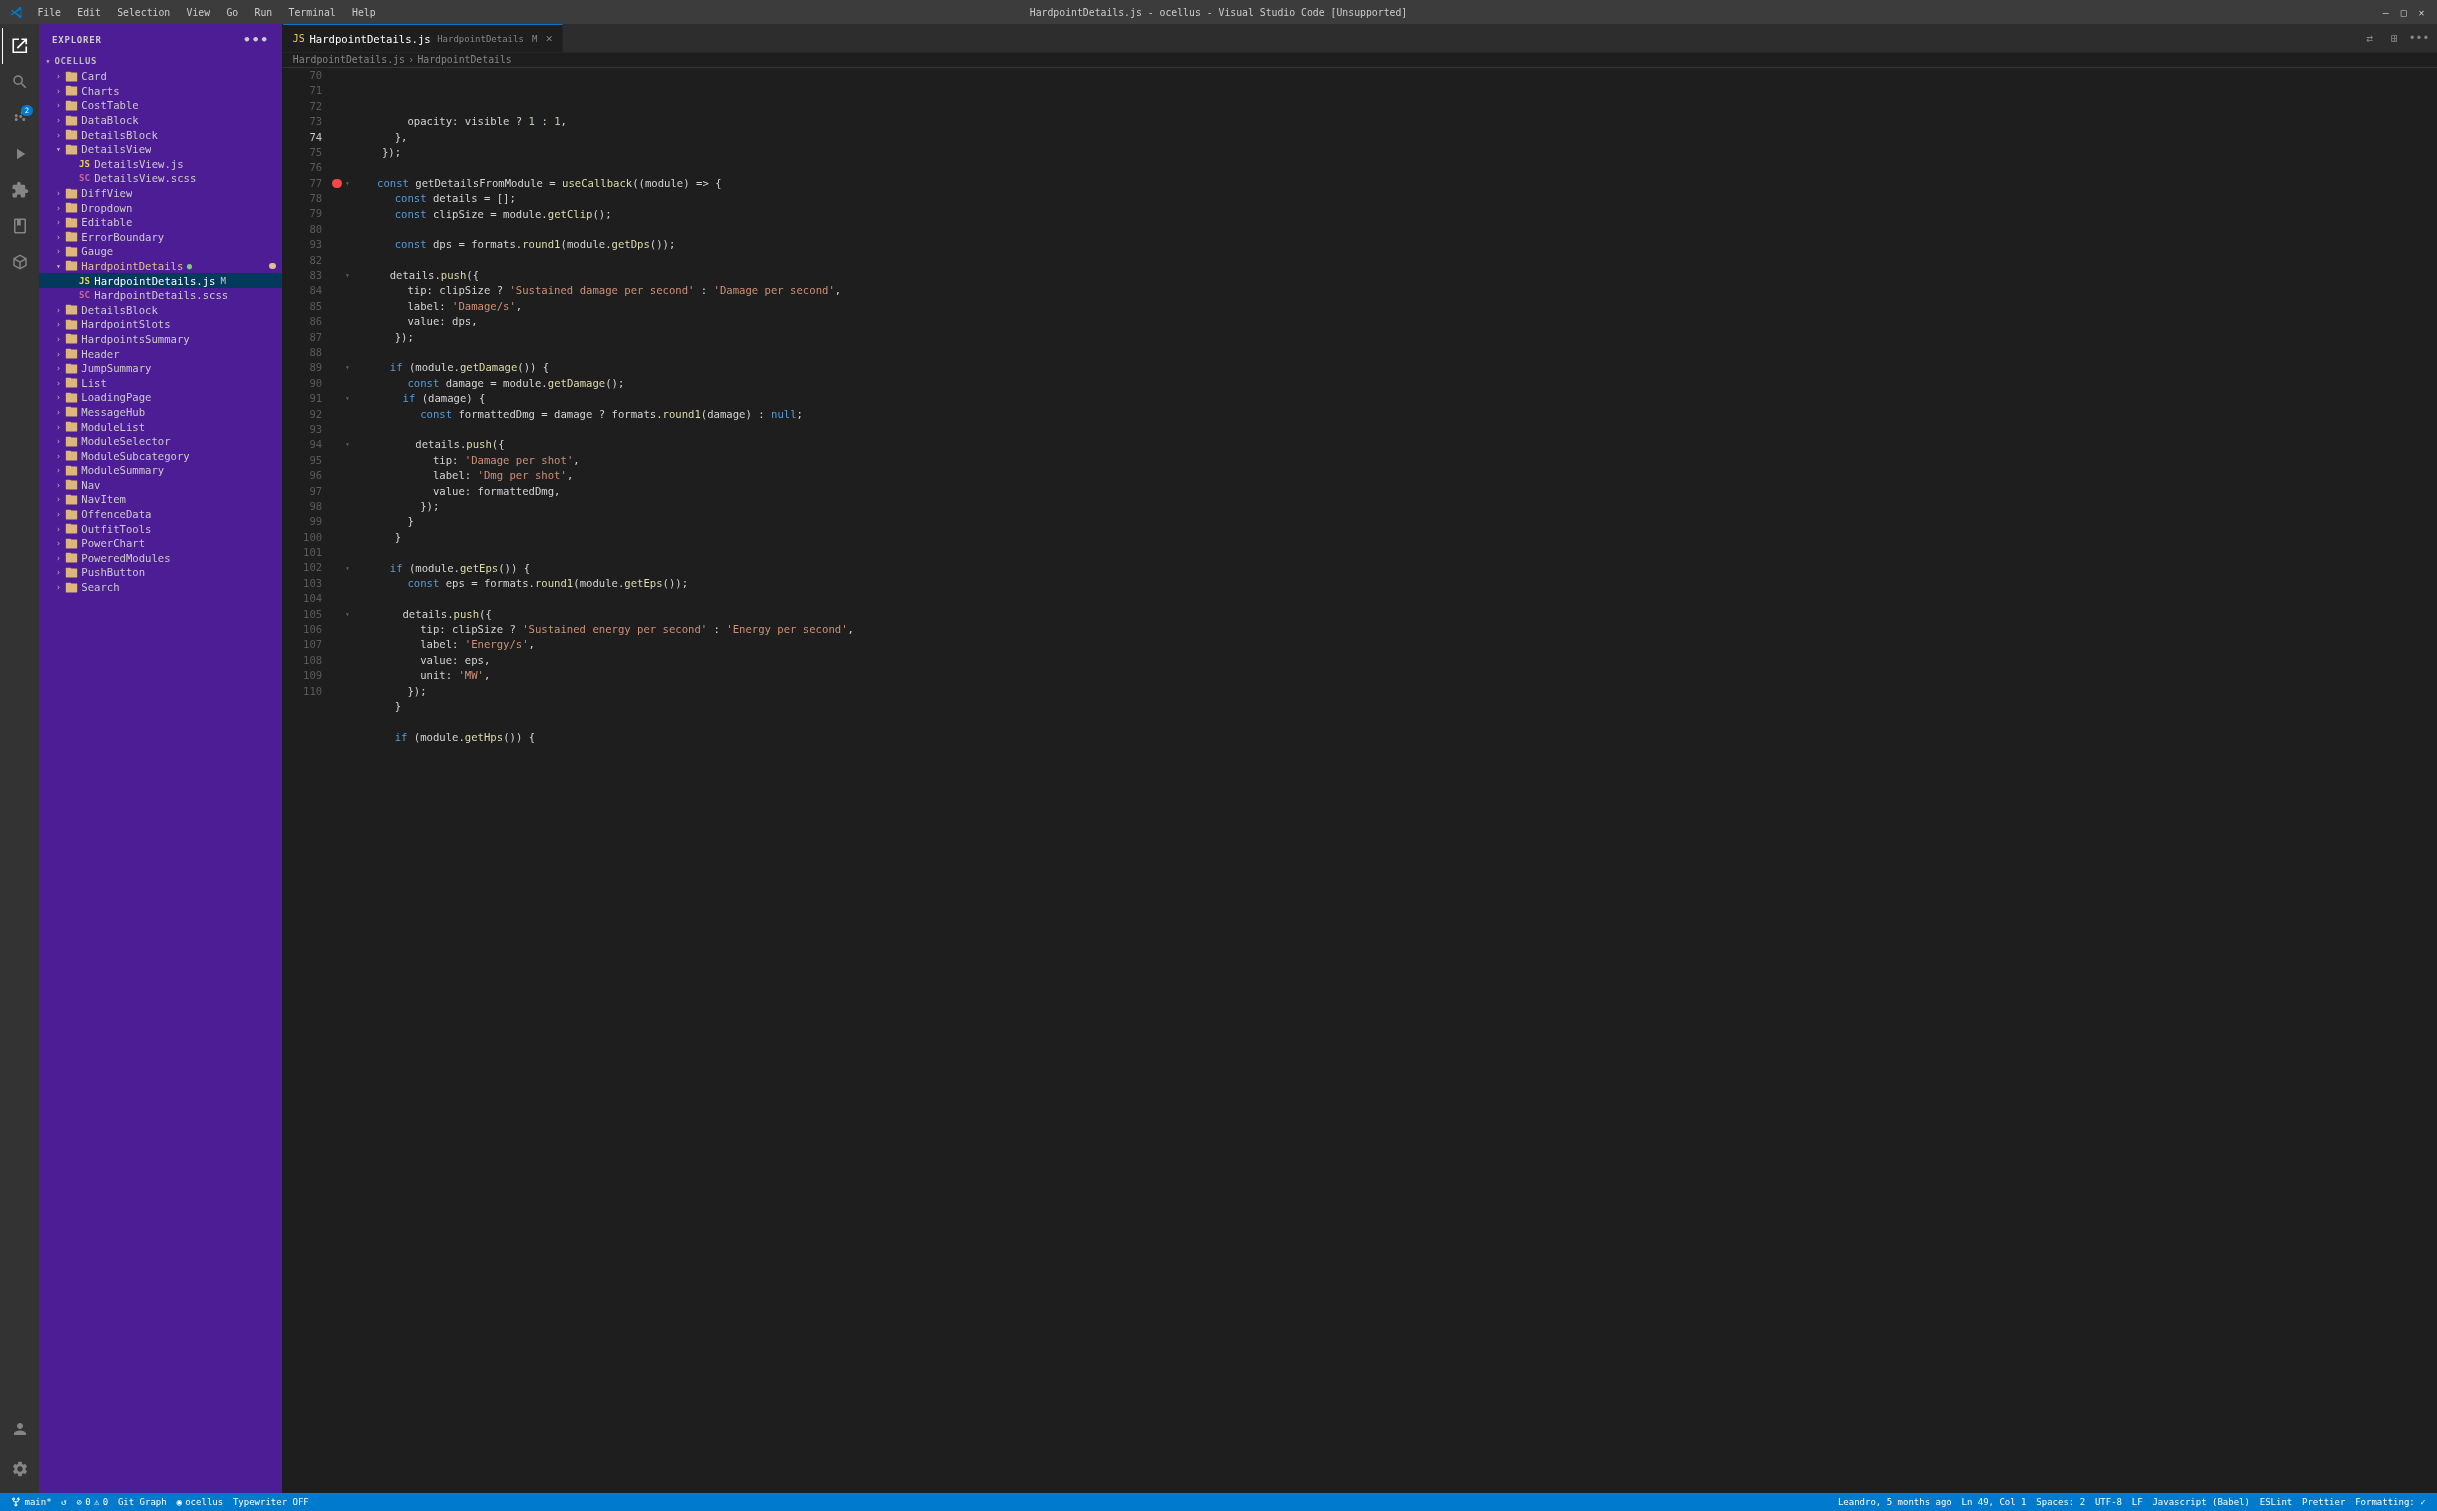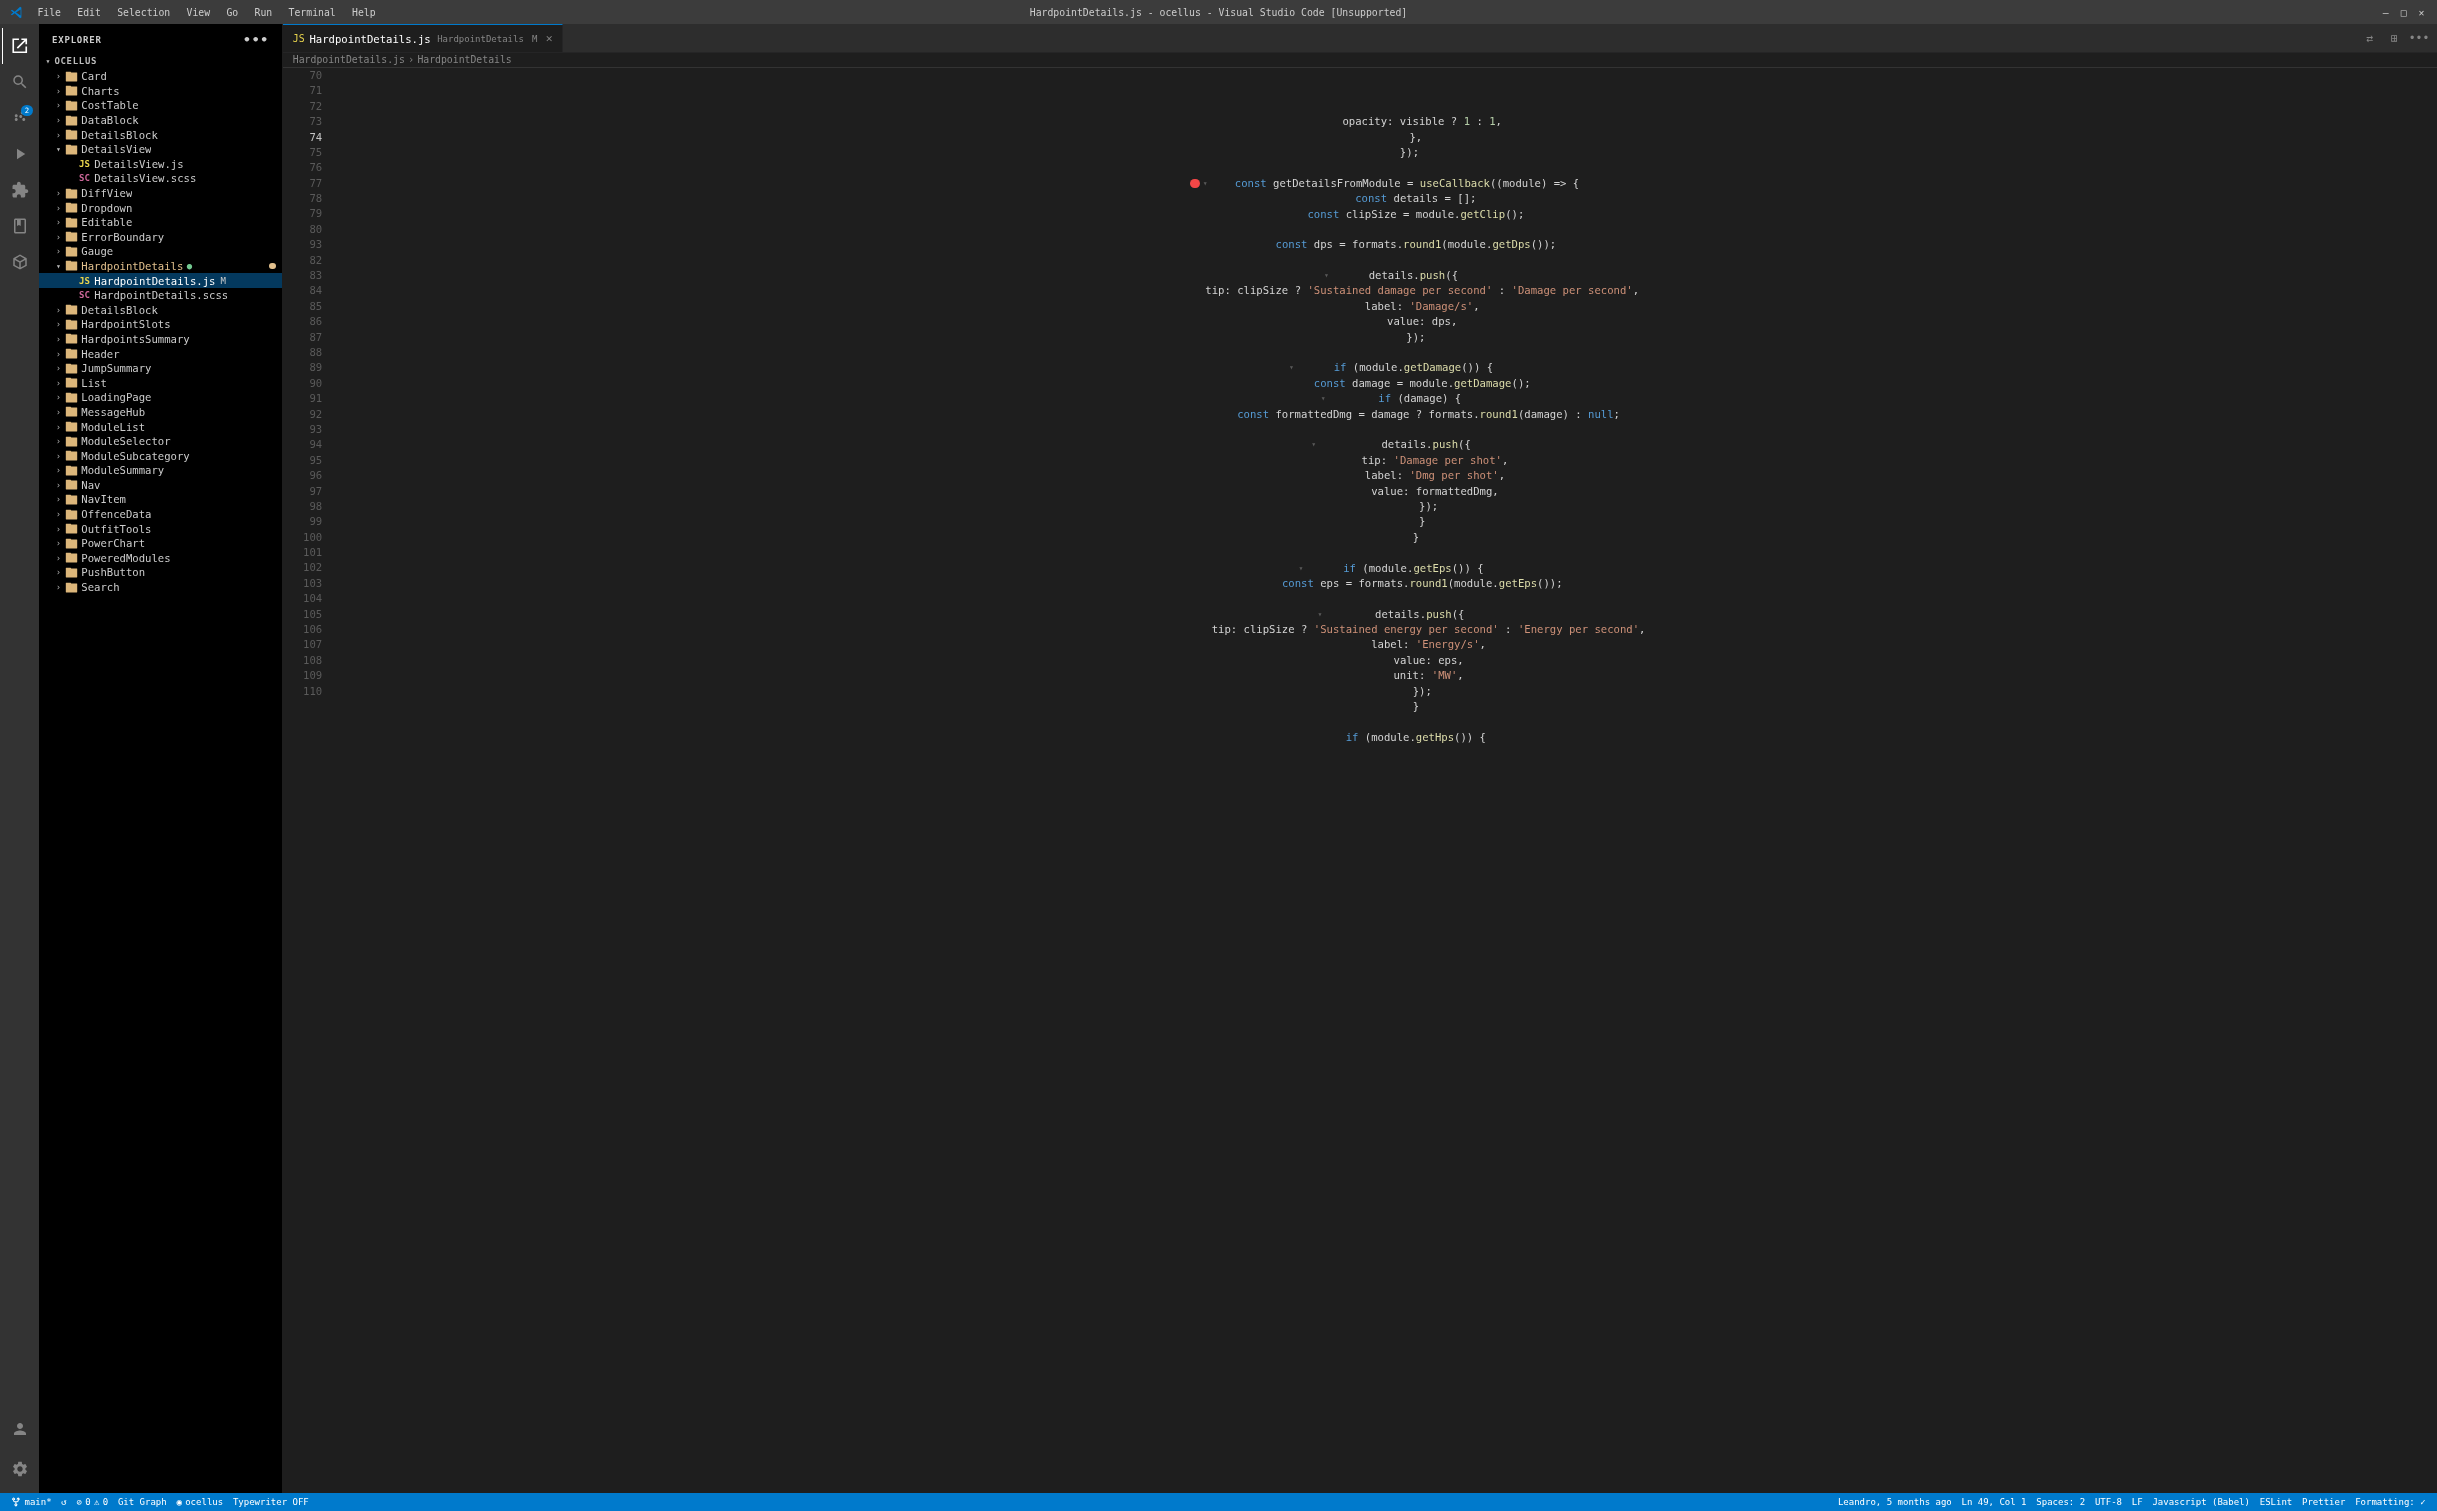--- a/index.html
+++ b/index.html
@@ -113,21 +113,21 @@
       display: flex;
       flex-direction: column;
       align-items: center;
       padding-bottom: 6.5px;
       gap: 3.3px;
     }
 
     
     #sidebar {
       width: 244px;
-      background: #000000;
+      background: #4c1d95;
       display: flex;
       flex-direction: column;
       overflow: hidden;
       flex-shrink: 0;
       border-right: 0.8px solid #1e1e1e;
     }
     #sidebar-header {
       display: flex;
       align-items: center;
       justify-content: space-between;
@@ -286,21 +286,21 @@
     .line-num { height: 15.4px; display: block; }
     .line-num.active { color: #c6c6c6; }
     #code-content {
       flex: 1;
       font-family: Consolas, monospace;
       font-size: 10.6px;
       line-height: 15.4px;
       color: #d4d4d4;
       white-space: pre;
     }
-    .code-line { height: 15.4px; display: flex; align-items: center; justify-content: center; }
+    .code-line { height: 15.4px; display: flex; align-items: center; }
 
     
     .kw { color: #569cd6; } 
     .fn { color: #dcdcaa; } 
     .str { color: #ce9178; } 
     .num { color: #b5cea8; }
     .breakpoint {
       display: inline-block;
       width: 9.8px;
       height: 9.8px;

